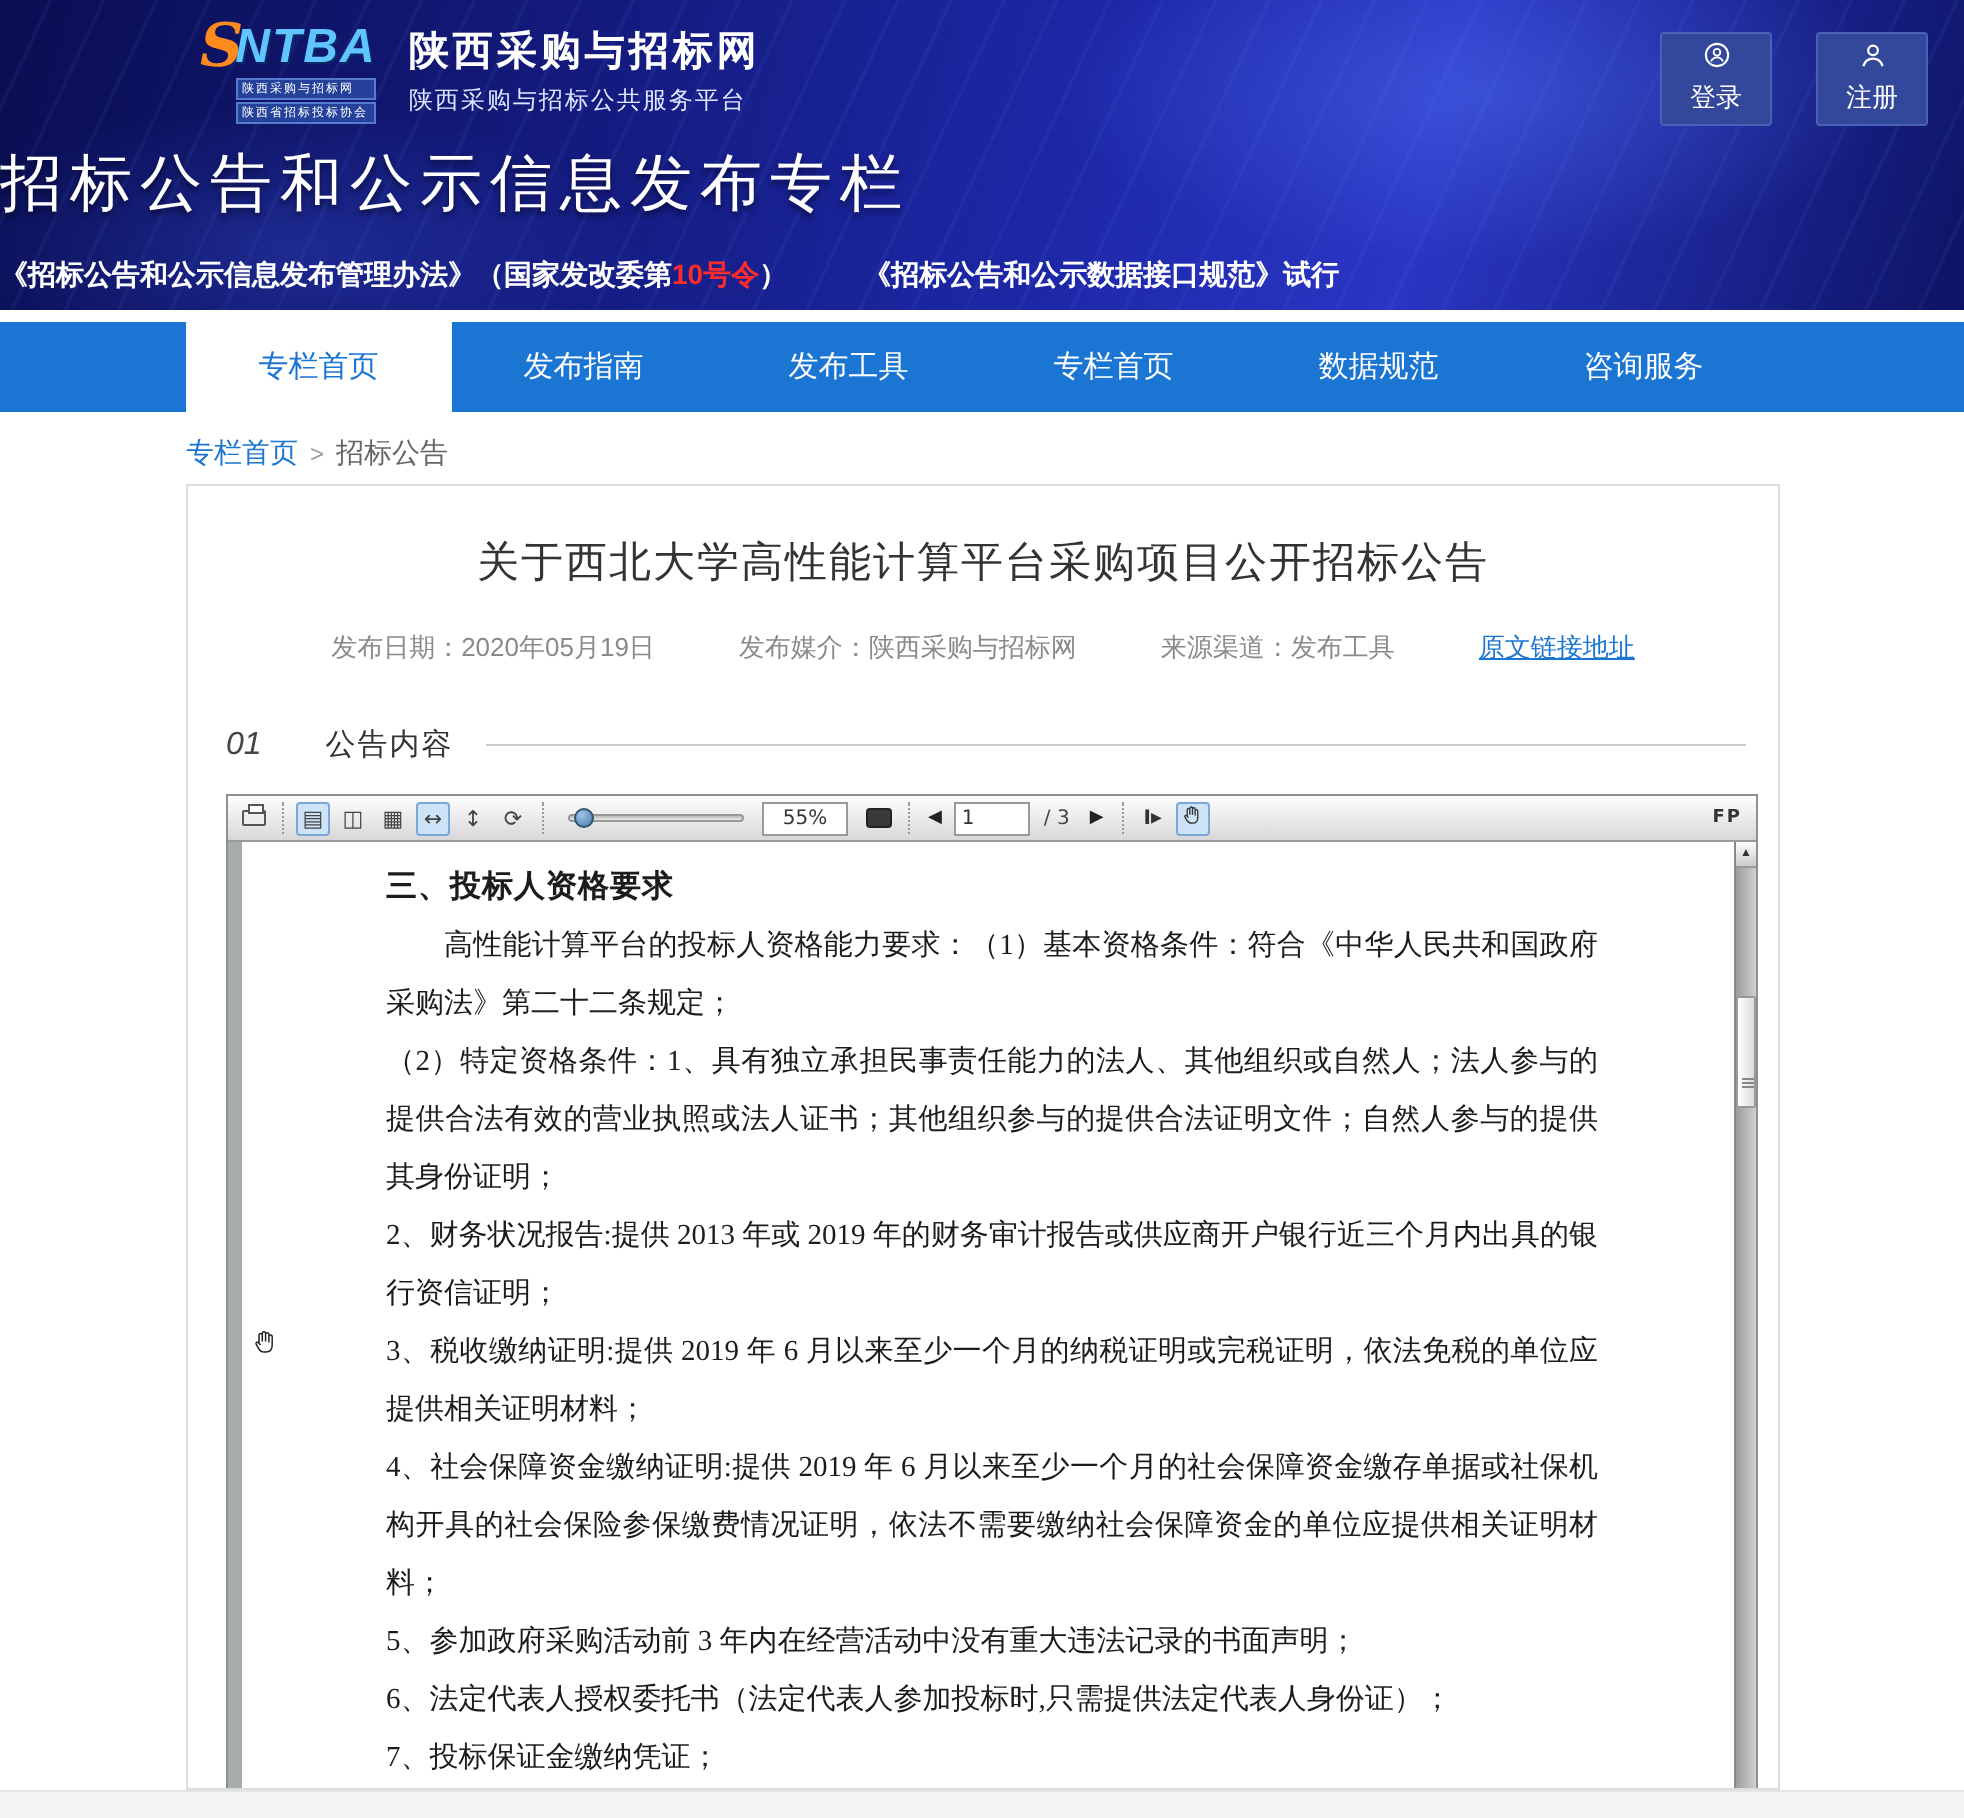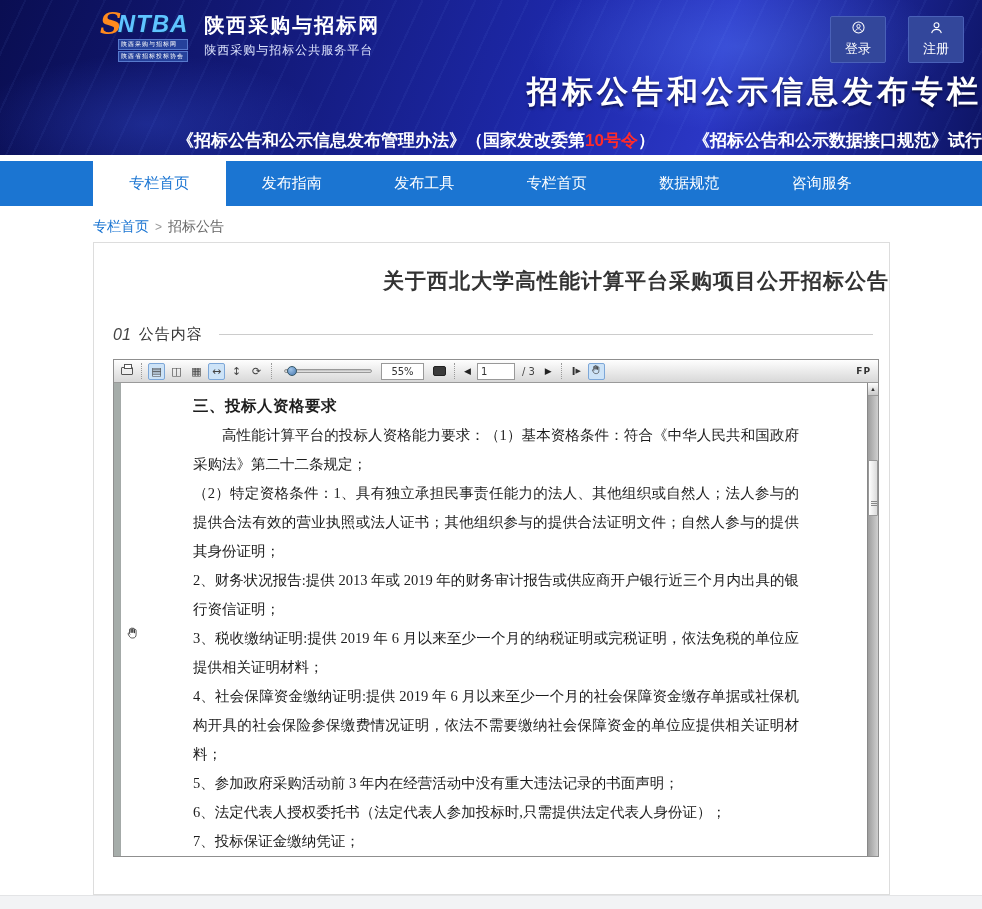--- a/index.html
+++ b/index.html
@@ -19,45 +19,45 @@
   .logo-row { display:flex; align-items:center; }
   .logo-s { color:#ff8a1e; font-size:30px; font-weight:bold; font-style:italic; line-height:26px; margin-right:-4px; font-family:"DejaVu Serif",serif; }
   .logo-brand { color:#5fc4ff; font-size:24px; font-weight:bold; font-style:italic; letter-spacing:1px; text-shadow:1px 1px 0 #0a2a66; }
   .logo-sub { font-size:6px; color:#fff; background:rgba(40,70,160,.9); padding:0 2px; margin:1px 0 0 18px; letter-spacing:1px; white-space:nowrap; border:1px solid rgba(140,180,255,.5); }
   .site-id { margin-left:6px; margin-top:2px; }
   .site-name { color:#fff; font-size:20px; font-weight:bold; letter-spacing:2px; }
   .site-sub { color:#dfe6ff; font-size:12px; margin-top:3px; letter-spacing:1px; }
   .auth { margin-left:auto; display:flex; gap:22px; margin-top:6px; }
   .auth-btn { display:flex; align-items:center; gap:6px; background:#33479b; border:1px solid #4a61b8; color:#fff; font-size:13px; padding:4px 14px; border-radius:2px; cursor:pointer;flex-direction:column; }
   .auth-btn svg { display:block; }
-  .banner-title { position:relative; z-index:2; text-align:right; color:#fff; font-size:31px; font-weight:bold; letter-spacing:4px; margin-top:8px; text-shadow:0 2px 3px rgba(0,0,20,.6); }
-  .banner-notice { position:relative; z-index:2; text-align:right; color:#fff; font-size:17px; margin-top:16px; font-weight:bold; }
+  .banner-title { position:relative; z-index:2; text-align:left; color:#fff; font-size:31px; font-weight:normal; letter-spacing:4px; margin-top:8px; text-shadow:0 2px 3px rgba(0,0,20,.6); }
+  .banner-notice { position:relative; z-index:2; text-align:left; color:#fff; font-size:14px; margin-top:16px; font-weight:bold; }
   .banner-notice .red { color:#ff2b2b; }
   .notice-gap { display:inline-block; width:38px; }
 
   
   .nav-gap { height:6px; background:#fff; }
   .navbar { display:flex; height:45px; background:#1b75d2; }
   .nav-spacer { width:93px; }
   .nav-tab { width:132.5px; display:flex; align-items:center; justify-content:center; color:#fff; font-size:15px; cursor:pointer; }
   .nav-tab.active { background:#fff; color:#1b75d2; }
 
   
   .breadcrumb { margin:12px 0 6px 93px; font-size:14px; color:#666; display:flex; align-items:center; gap:6px; }
   .breadcrumb .bc-home { color:#1b75d2; cursor:pointer; }
   .bc-sep { color:#999; font-size:12px; }
 
   
   .card { margin-left:93px; width:797px; height:653px; border:1px solid #ddd; background:#fff; overflow:hidden; }
-  .article-title { text-align:right; font-size:21px; font-weight:bold; color:#333; margin-top:24px; letter-spacing:1px; }
+  .article-title { text-align:center; font-size:21px; font-weight:normal; color:#333; margin-top:24px; letter-spacing:1px; }
   .meta { display:flex; justify-content:center; gap:42px; margin-top:20px; font-size:13px; color:#8a8a8a; }
   .meta a { color:#1b75d2; text-decoration:underline; cursor:pointer; }
   .section-head { display:flex; align-items:center; margin:30px 16px 0 19px; gap:8px; }
   .sec-num { font-style:italic; font-size:16px; color:#444; }
-  .sec-title { font-size:15px; color:#333; letter-spacing:1px; }
+  .sec-title { font-size:15px; color:#333; letter-spacing:1px;margin-left:24px; }
   .sec-line { flex:1; height:1px; background:#ccc; margin-left:8px; }
 
   
   .viewer { margin:15px 0 0 19px; width:766px; height:498px; border:1px solid #8f8f8f; display:flex; flex-direction:column; }
   .pdf-toolbar { height:23px; flex:none; background:linear-gradient(#fefefe,#d8d8d8); border-bottom:1px solid #9a9a9a; display:flex; align-items:center; padding:0 4px; gap:3px; font-family:"DejaVu Sans",sans-serif; }
   .tico { width:17px; height:17px; display:flex; align-items:center; justify-content:center; font-size:11px; color:#444; border:1px solid transparent; border-radius:2px; cursor:pointer; flex:none; }
   .tico.on { background:#cde3f7; border-color:#7da7d8; }
   .tsep { width:1px; height:16px; border-left:1px dotted #9a9a9a; margin:0 3px; flex:none; }
   .print-shape { position:relative; width:12px; height:8px; border:1px solid #555; border-radius:1px; background:#eee; }
   .print-shape::before { content:""; position:absolute; left:2px; top:-4px; width:6px; height:3px; border:1px solid #555; background:#fff; }
@@ -145,20 +145,26 @@
 
 <div class="breadcrumb">
   <span class="bc-home">专栏首页</span>
   <span class="bc-sep">&gt;</span>
   <span>招标公告</span>
 </div>
 
 <div class="card">
   <div class="article-title">关于西北大学高性能计算平台采购项目公开招标公告</div>
 
+  <div class="meta">
+    <span><span>发布日期：</span><span>2020年05月19日</span></span>
+    <span><span>发布媒介：</span><span>陕西采购与招标网</span></span>
+    <span><span>来源渠道：</span><span>发布工具</span></span>
+    <a>原文链接地址</a>
+  </div>
 
   <div class="section-head">
     <span class="sec-num">01</span>
     <span class="sec-title">公告内容</span>
     <span class="sec-line"></span>
   </div>
 
   <div class="viewer">
     <div class="pdf-toolbar">
       <div class="tico">

